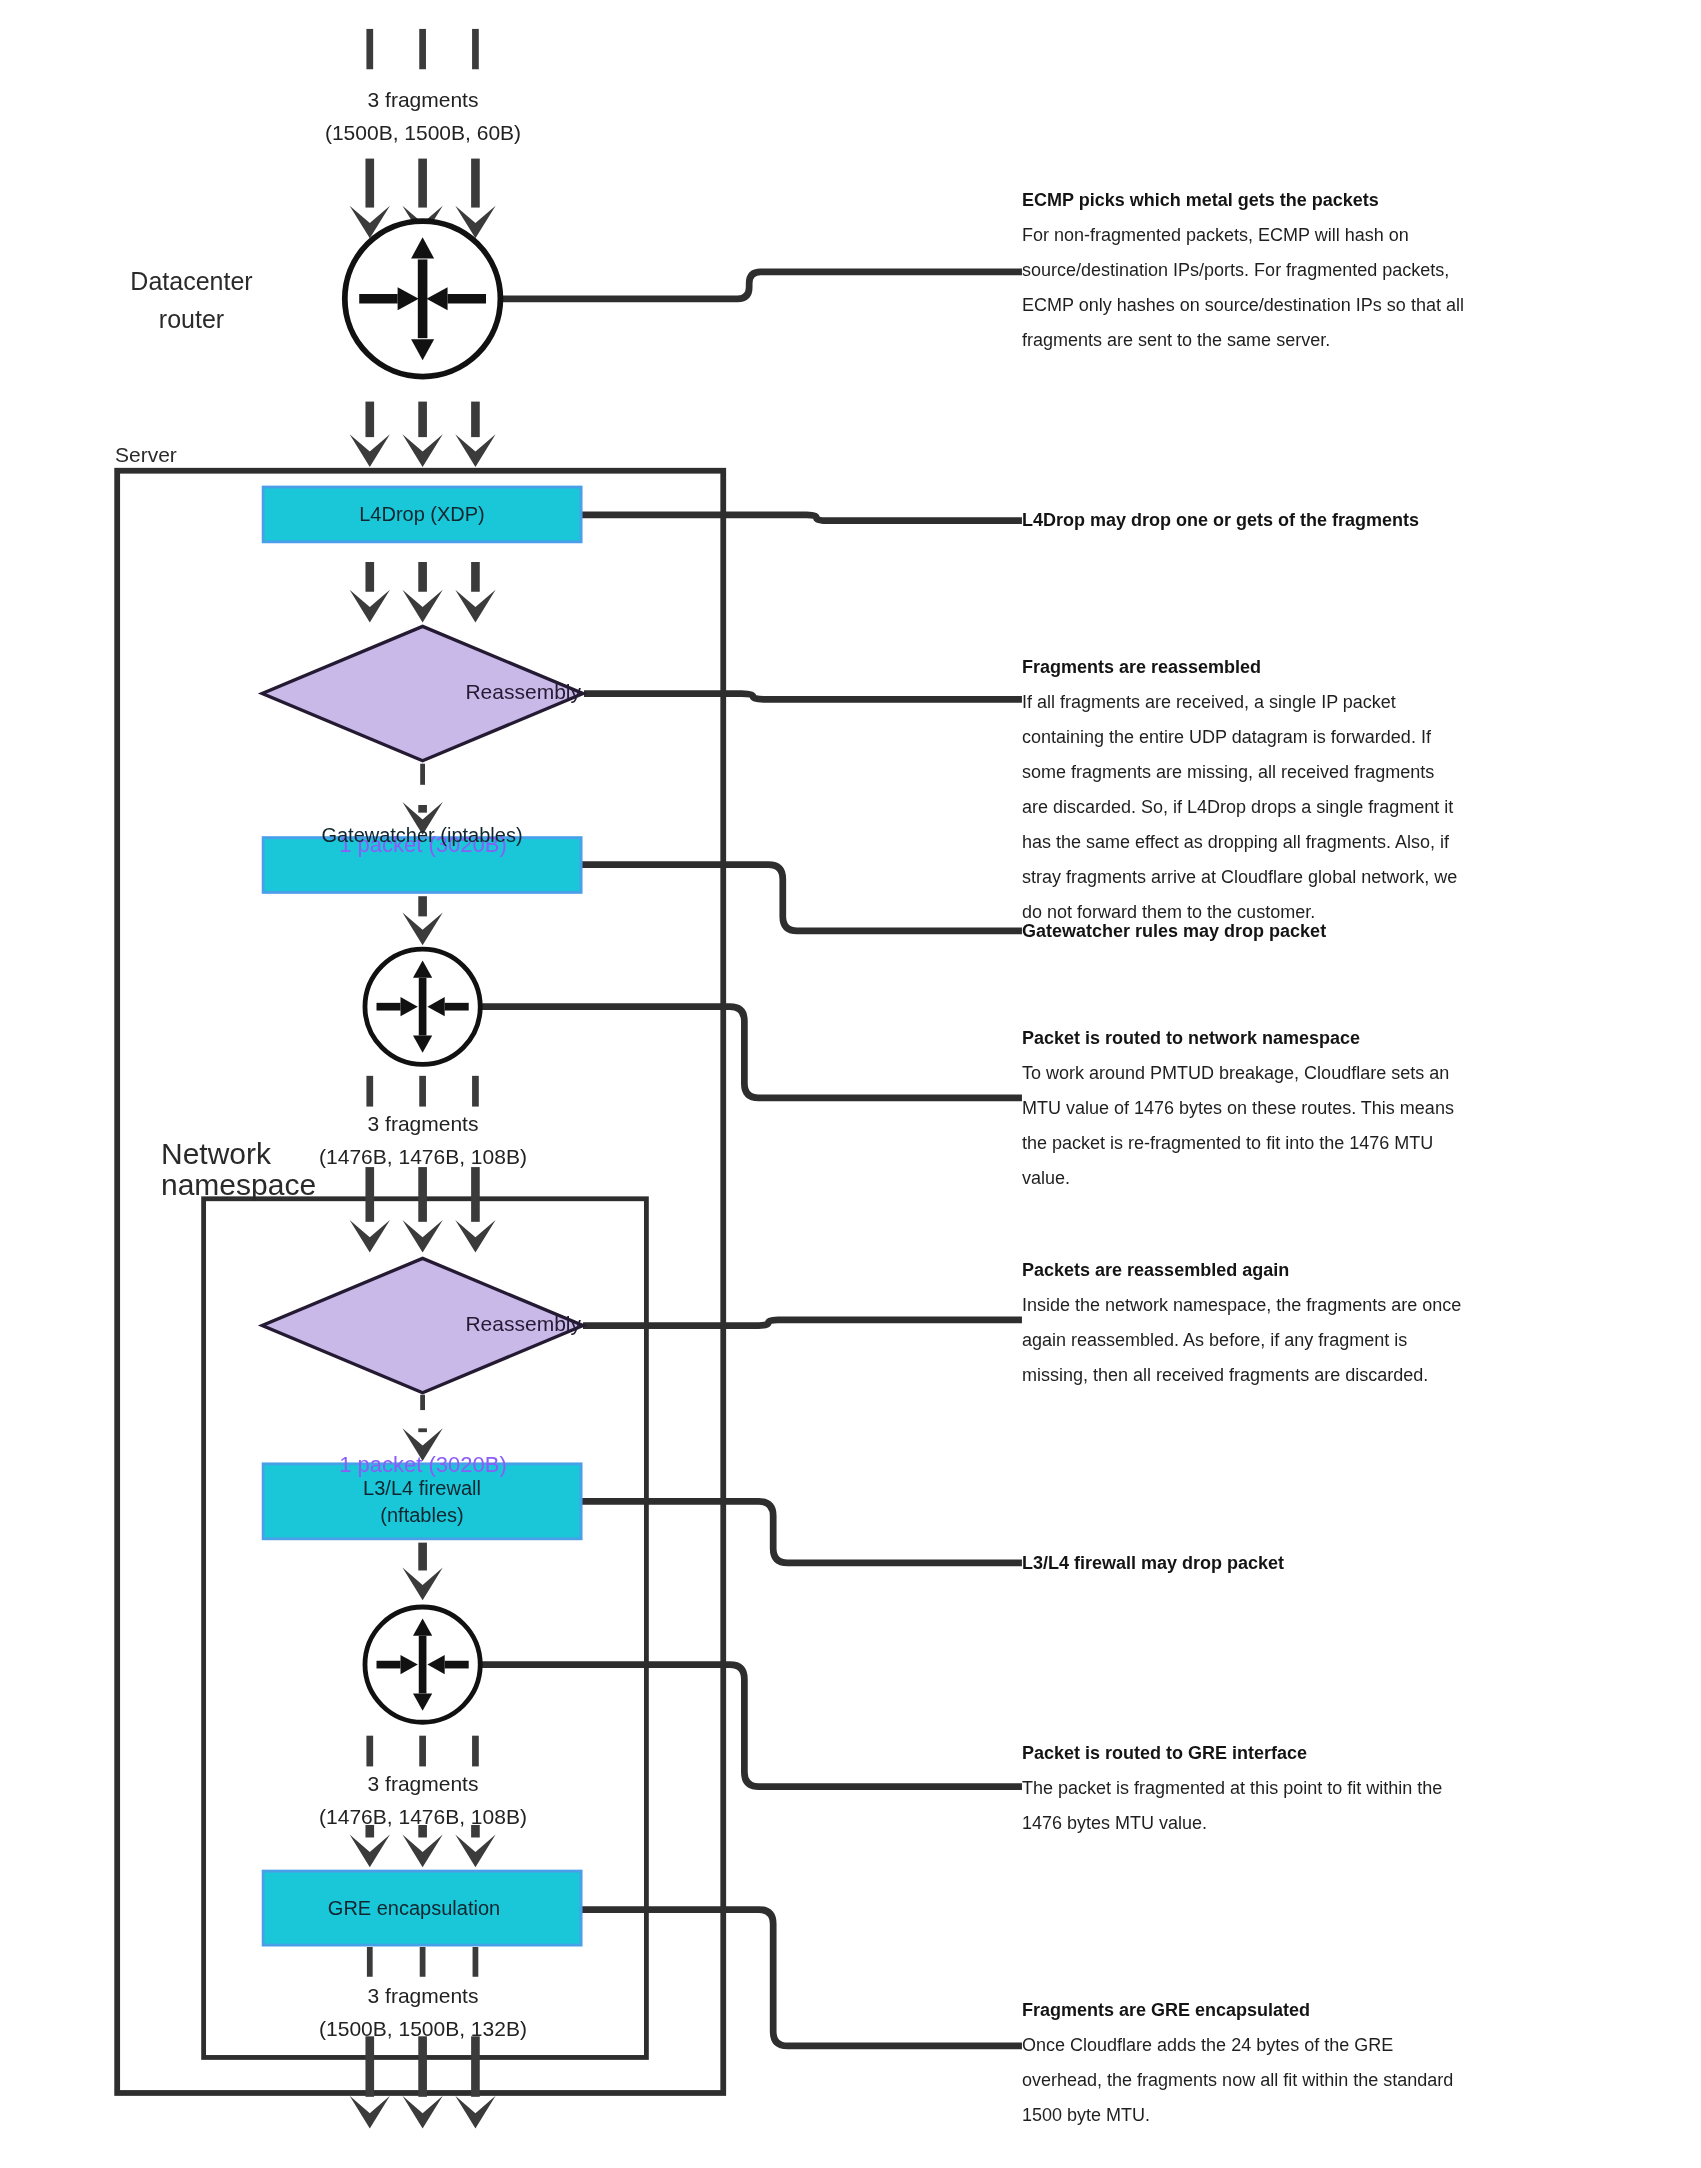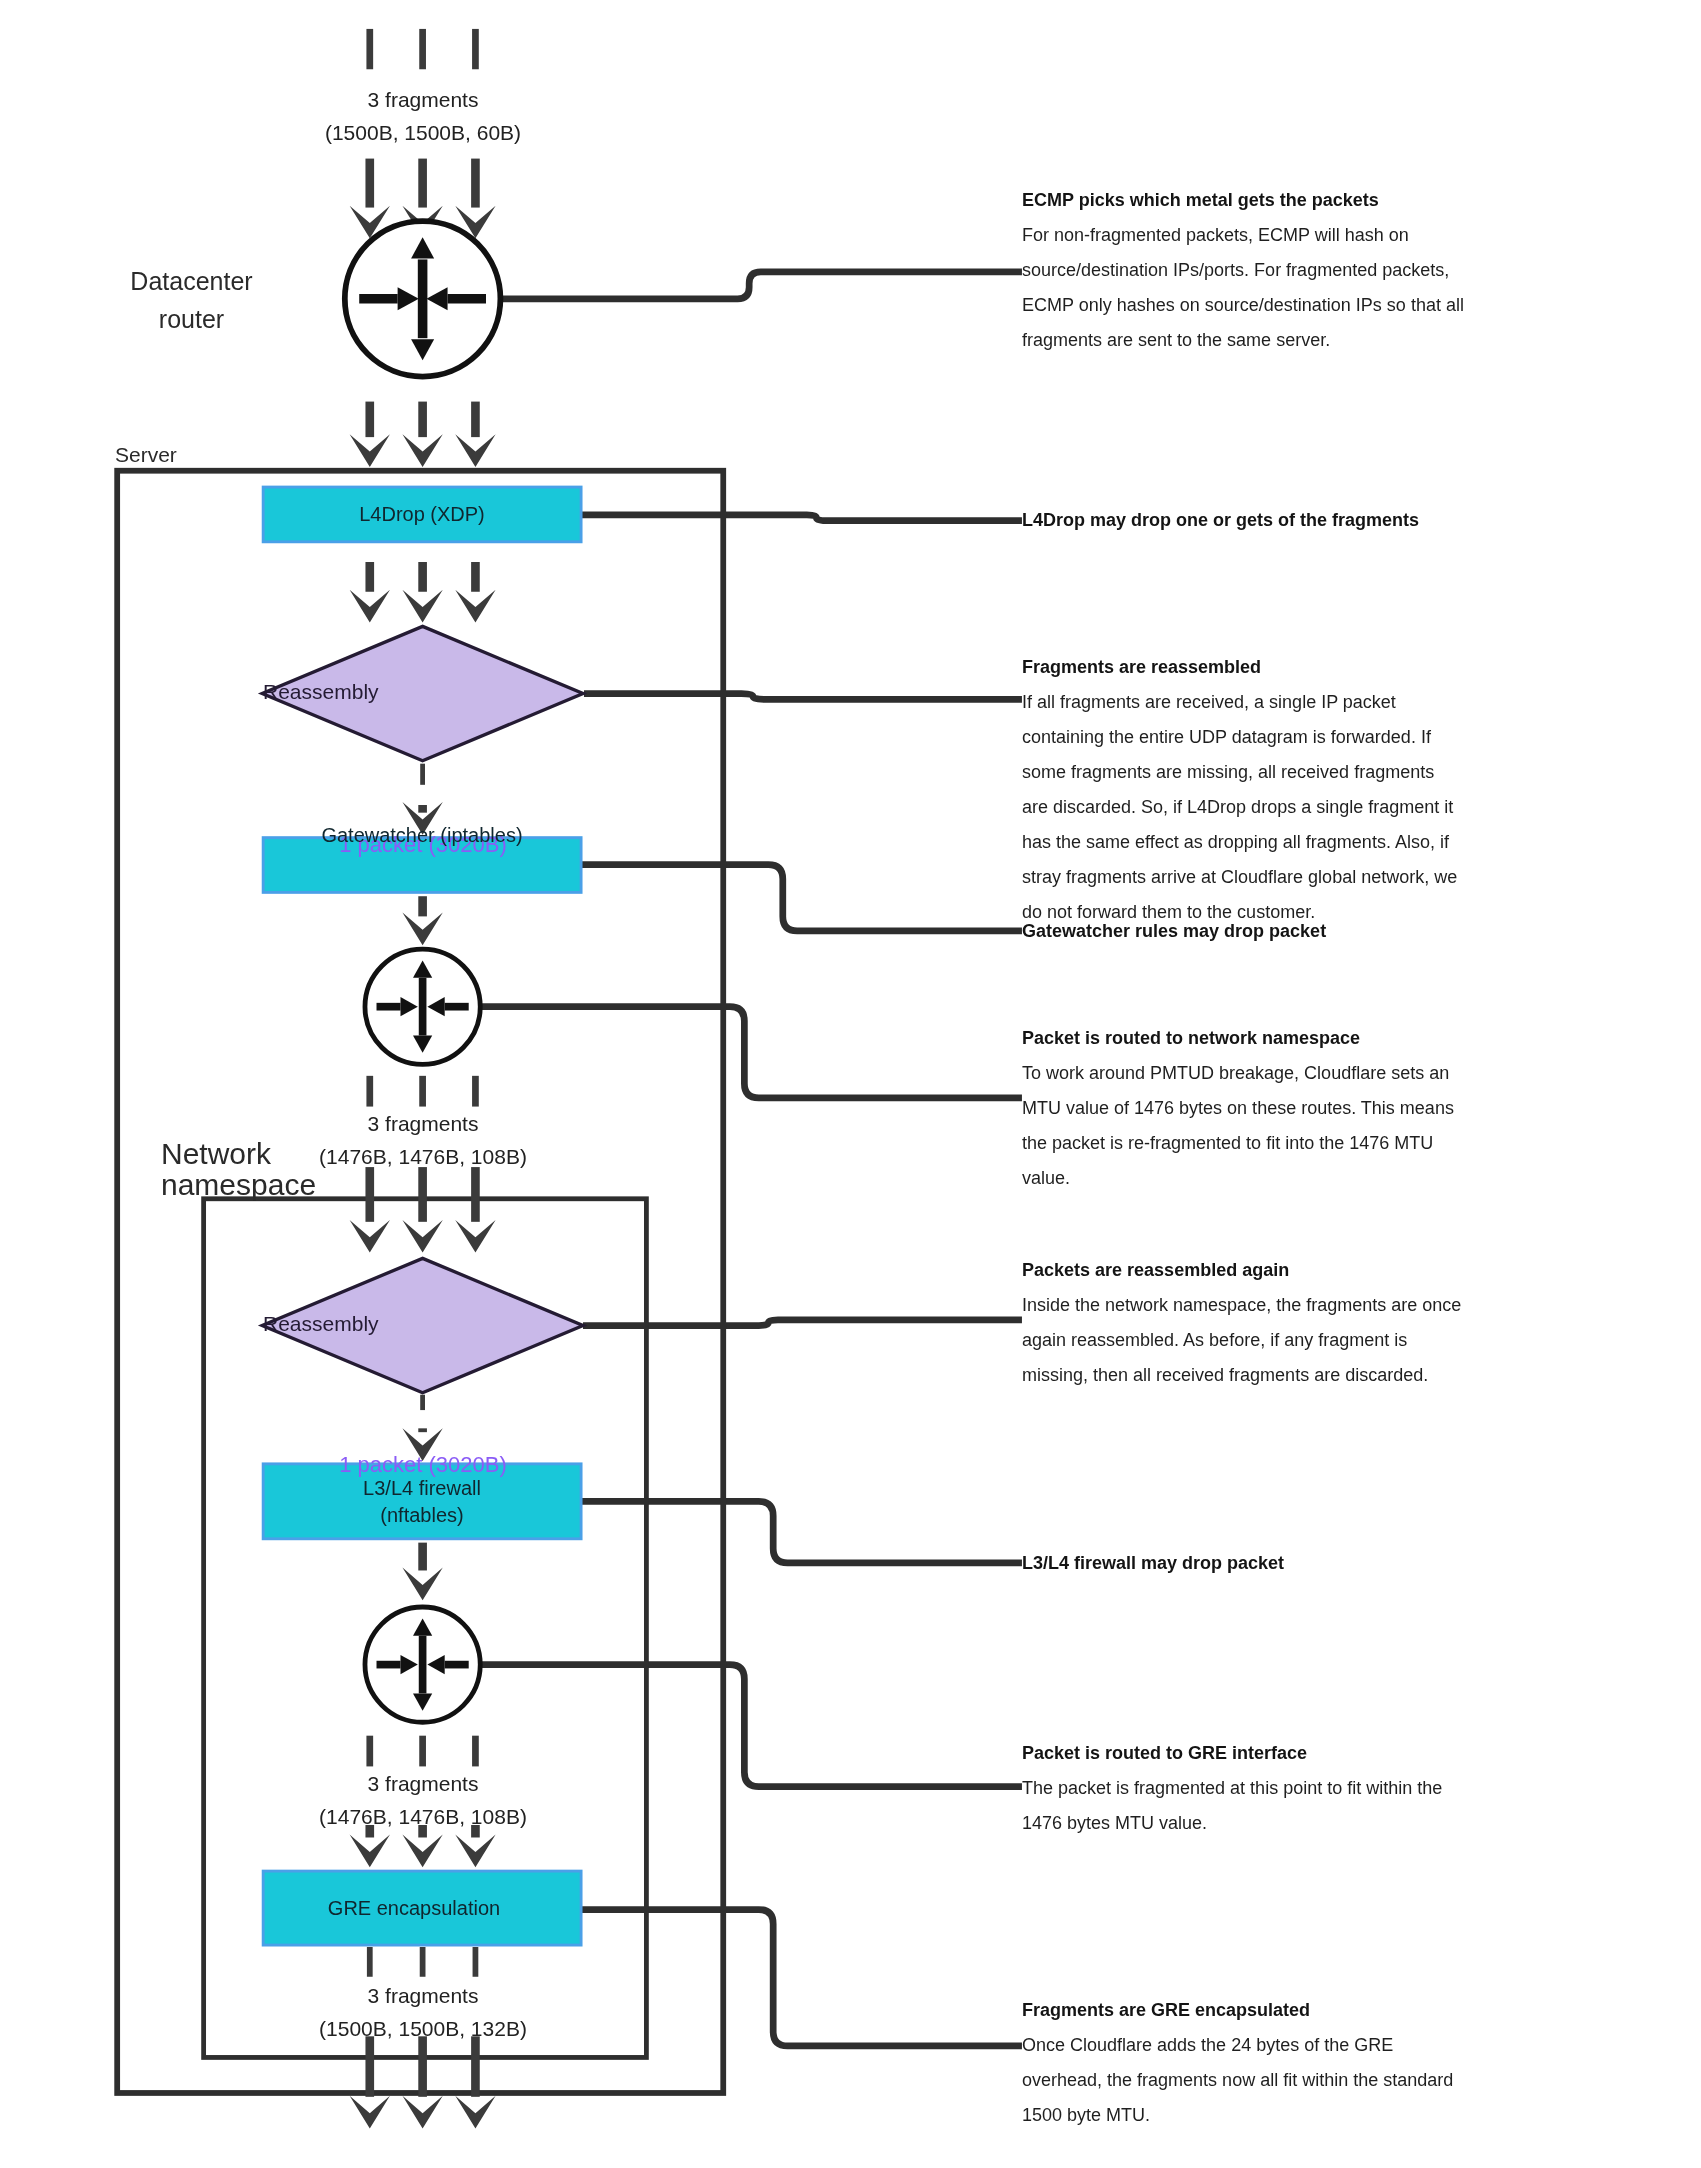--- a/index.html
+++ b/index.html
@@ -4,21 +4,21 @@
 <style>
   html,body{margin:0;padding:0;background:#ffffff;}
   #canvas{position:relative;width:1701px;height:2168px;background:#ffffff;overflow:hidden;
           font-family:"Liberation Sans", sans-serif;color:#1c1c1c;}
   #diagram-svg{position:absolute;left:0;top:0;}
   .lbl{position:absolute;}
   .flow-label{left:231px;width:384px;text-align:center;font-size:21px;line-height:33px;color:#222;}
   .packet-label{left:231px;width:384px;text-align:center;font-size:22px;color:#8b5cf6;margin-top:48px;}
   .box-label{position:absolute;display:flex;align-items:center;justify-content:center;
              text-align:center;font-size:20px;color:#10262e;}
-  .diamond-label{position:absolute;left:263px;width:318px;text-align:left;font-size:21px;color:#241b33;}
+  .diamond-label{position:absolute;left:263px;width:318px;text-align:right;font-size:21px;color:#241b33;}
   .side-label{color:#2a2a2a;}
   .ann{position:absolute;left:1022px;width:615px;font-size:18px;line-height:35px;color:#1f1f1f;}
   .ann-h{font-weight:bold;color:#141414;}
   .ann-b{white-space:pre-line;}
   .two-line{line-height:38px;text-align:center;}
 </style>
 </head>
 <body>
 
 <div id="canvas">

